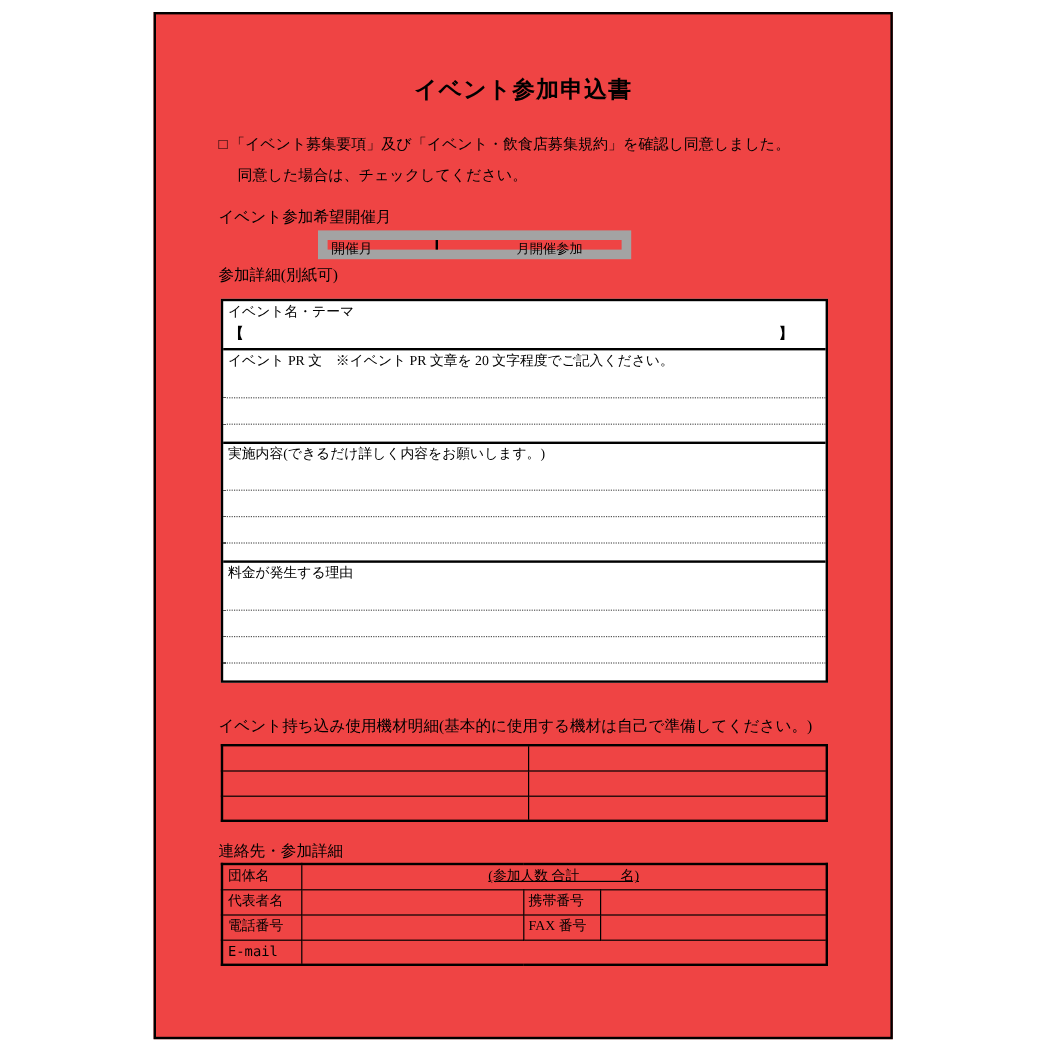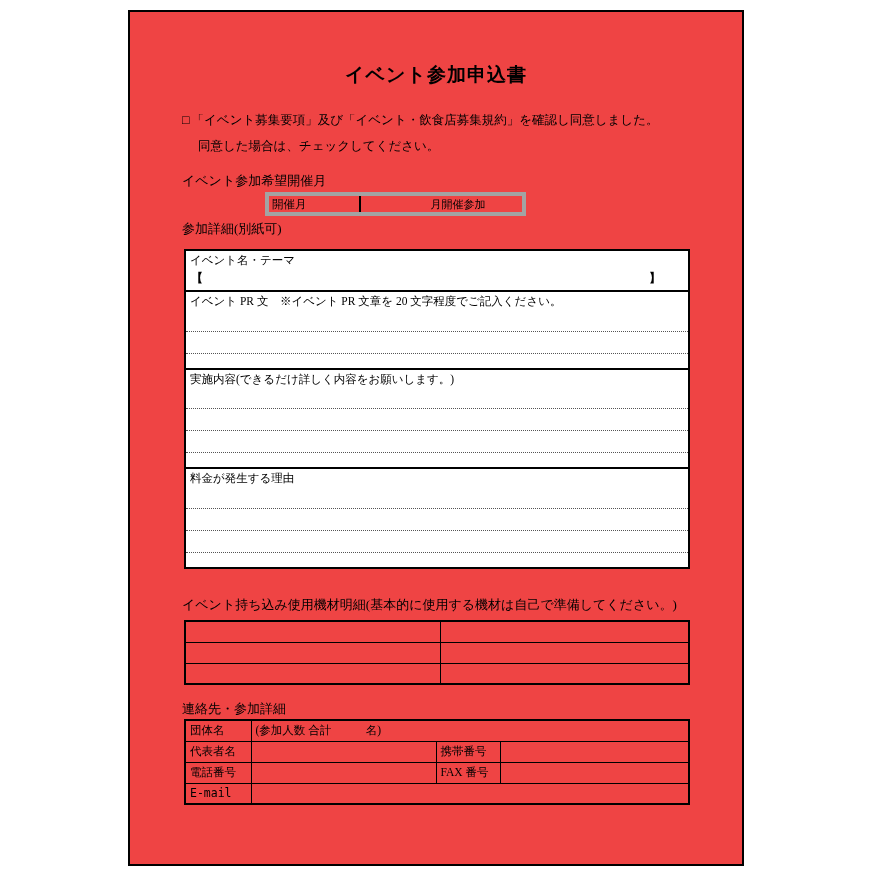--- a/index.html
+++ b/index.html
@@ -39,21 +39,21 @@
   .cap{position:absolute;font-size:13px;white-space:nowrap;}
   .cap-month{left:52px;top:160px;}
   .cap-detail{left:52px;top:208px;}
   .cap-equip{left:52px;top:584px;}
   .cap-contact{left:52px;top:688px;}
 
   
   .month-tbl{
     position:absolute;left:135px;top:180px;
     width:261px;height:24px;
-    border:4px solid #a3a3a3;box-sizing:border-box;
+    border:8px solid #a3a3a3;box-sizing:border-box;
     display:flex;
     gap:36px;
   }
   .month-lab{
     width:92px;border-right:2px solid #000;box-sizing:border-box;
     font-size:11.5px;padding:3px 0 0 3px;line-height:1;
   }
   .month-val{
     flex:1;box-sizing:border-box;
     font-size:11px;text-align:center;padding:3px 3px 0 0;line-height:1;
@@ -114,21 +114,21 @@
     border:1.5px solid #000;
     box-sizing:border-box;
     font-size:11.5px;
     padding:1px 4px;
     line-height:1.1;
     vertical-align:middle;
   }
   .c-lab{width:66px;}
   .c-lab2{width:64px;}
   .mono{font-family:"DejaVu Sans Mono","Liberation Mono",monospace;font-size:11px;}
-  .count{text-align:left;white-space:pre;}
+  .count{text-align:center;white-space:pre;text-decoration:underline;}
 </style>
 </head>
 <body>
 
 <div id="page">
  <div class="inner">
 
   <div class="title">イベント参加申込書</div>
 
   <div class="agree1">

